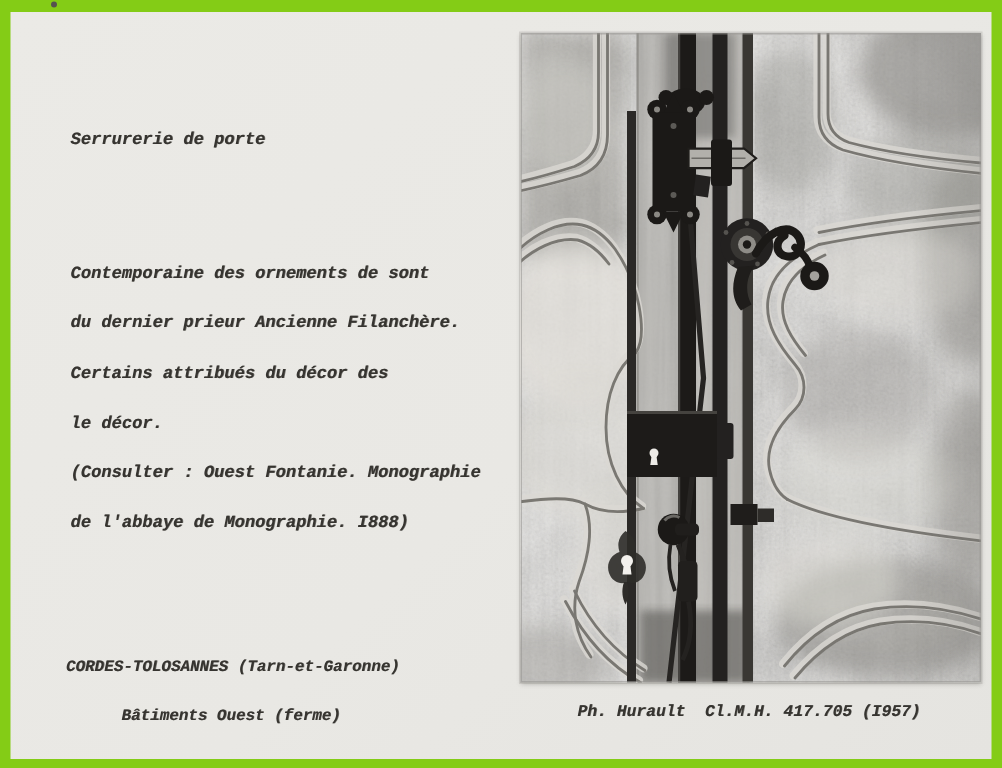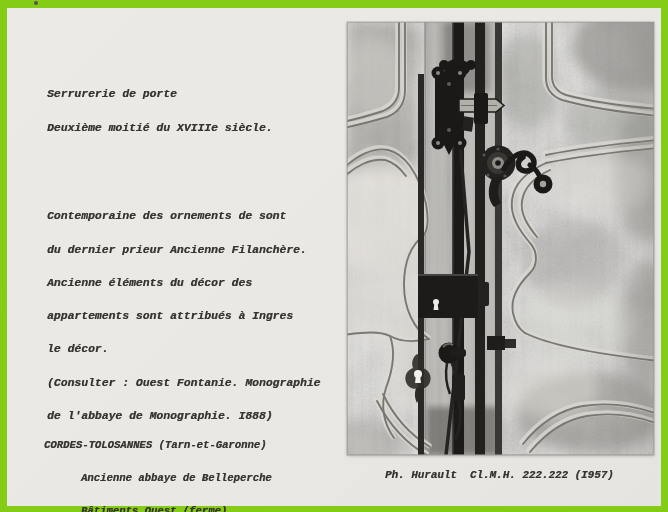--- a/index.html
+++ b/index.html
@@ -25,27 +25,25 @@
 </head>
 <body>
 
 <div class="screen">
   <div class="card"></div>
   <div class="speck"></div>
 
   <div class="tw desc">
     <div class="para">
       <div class="line">Serrurerie de porte</div>
-      <div class="line">Deuxième moitié du XVIIIe siècle.</div>
     </div>
     <div class="para para2">
       <div class="line">Contemporaine des ornements de sont</div>
       <div class="line">du dernier prieur Ancienne Filanchère.</div>
-      <div class="line">Ancienne éléments du décor des</div>
-      <div class="line">appartements sont attribués à Ingres</div>
+      <div class="line">Certains attribués du décor des</div>
       <div class="line">le décor.</div>
       <div class="line">(Consulter : Ouest Fontanie. Monographie</div>
       <div class="line">de l'abbaye de Monographie. I888)</div>
     </div>
   </div>
 
   <div class="photo">
     <svg viewBox="0 0 307 433" xmlns="http://www.w3.org/2000/svg">
       <defs>
         <filter id="coarse" x="-5%" y="-5%" width="110%" height="110%">
@@ -217,20 +215,19 @@
         </g>
       </g>
 
       <rect width="307" height="433" fill="url(#vig)" opacity="0.5"></rect>
       <rect x="0.5" y="0.5" width="306" height="432" fill="none" stroke="#9a9894" stroke-opacity="0.6"></rect>
     </svg>
   </div>
 
   <div class="tw loc">
     <div class="line">CORDES-TOLOSANNES (Tarn-et-Garonne)</div>
-    <div class="line indent">Ancienne abbaye de Belleperche</div>
     <div class="line indent">Bâtiments Ouest (ferme)</div>
     
     
   </div>
 
-  <div class="tw credit">Ph. Hurault  Cl.M.H. 222.222 (I957)</div>
+  <div class="tw credit">Ph. Hurault  Cl.M.H. 417.705 (I957)</div>
 </div>
 
 </body></html>

